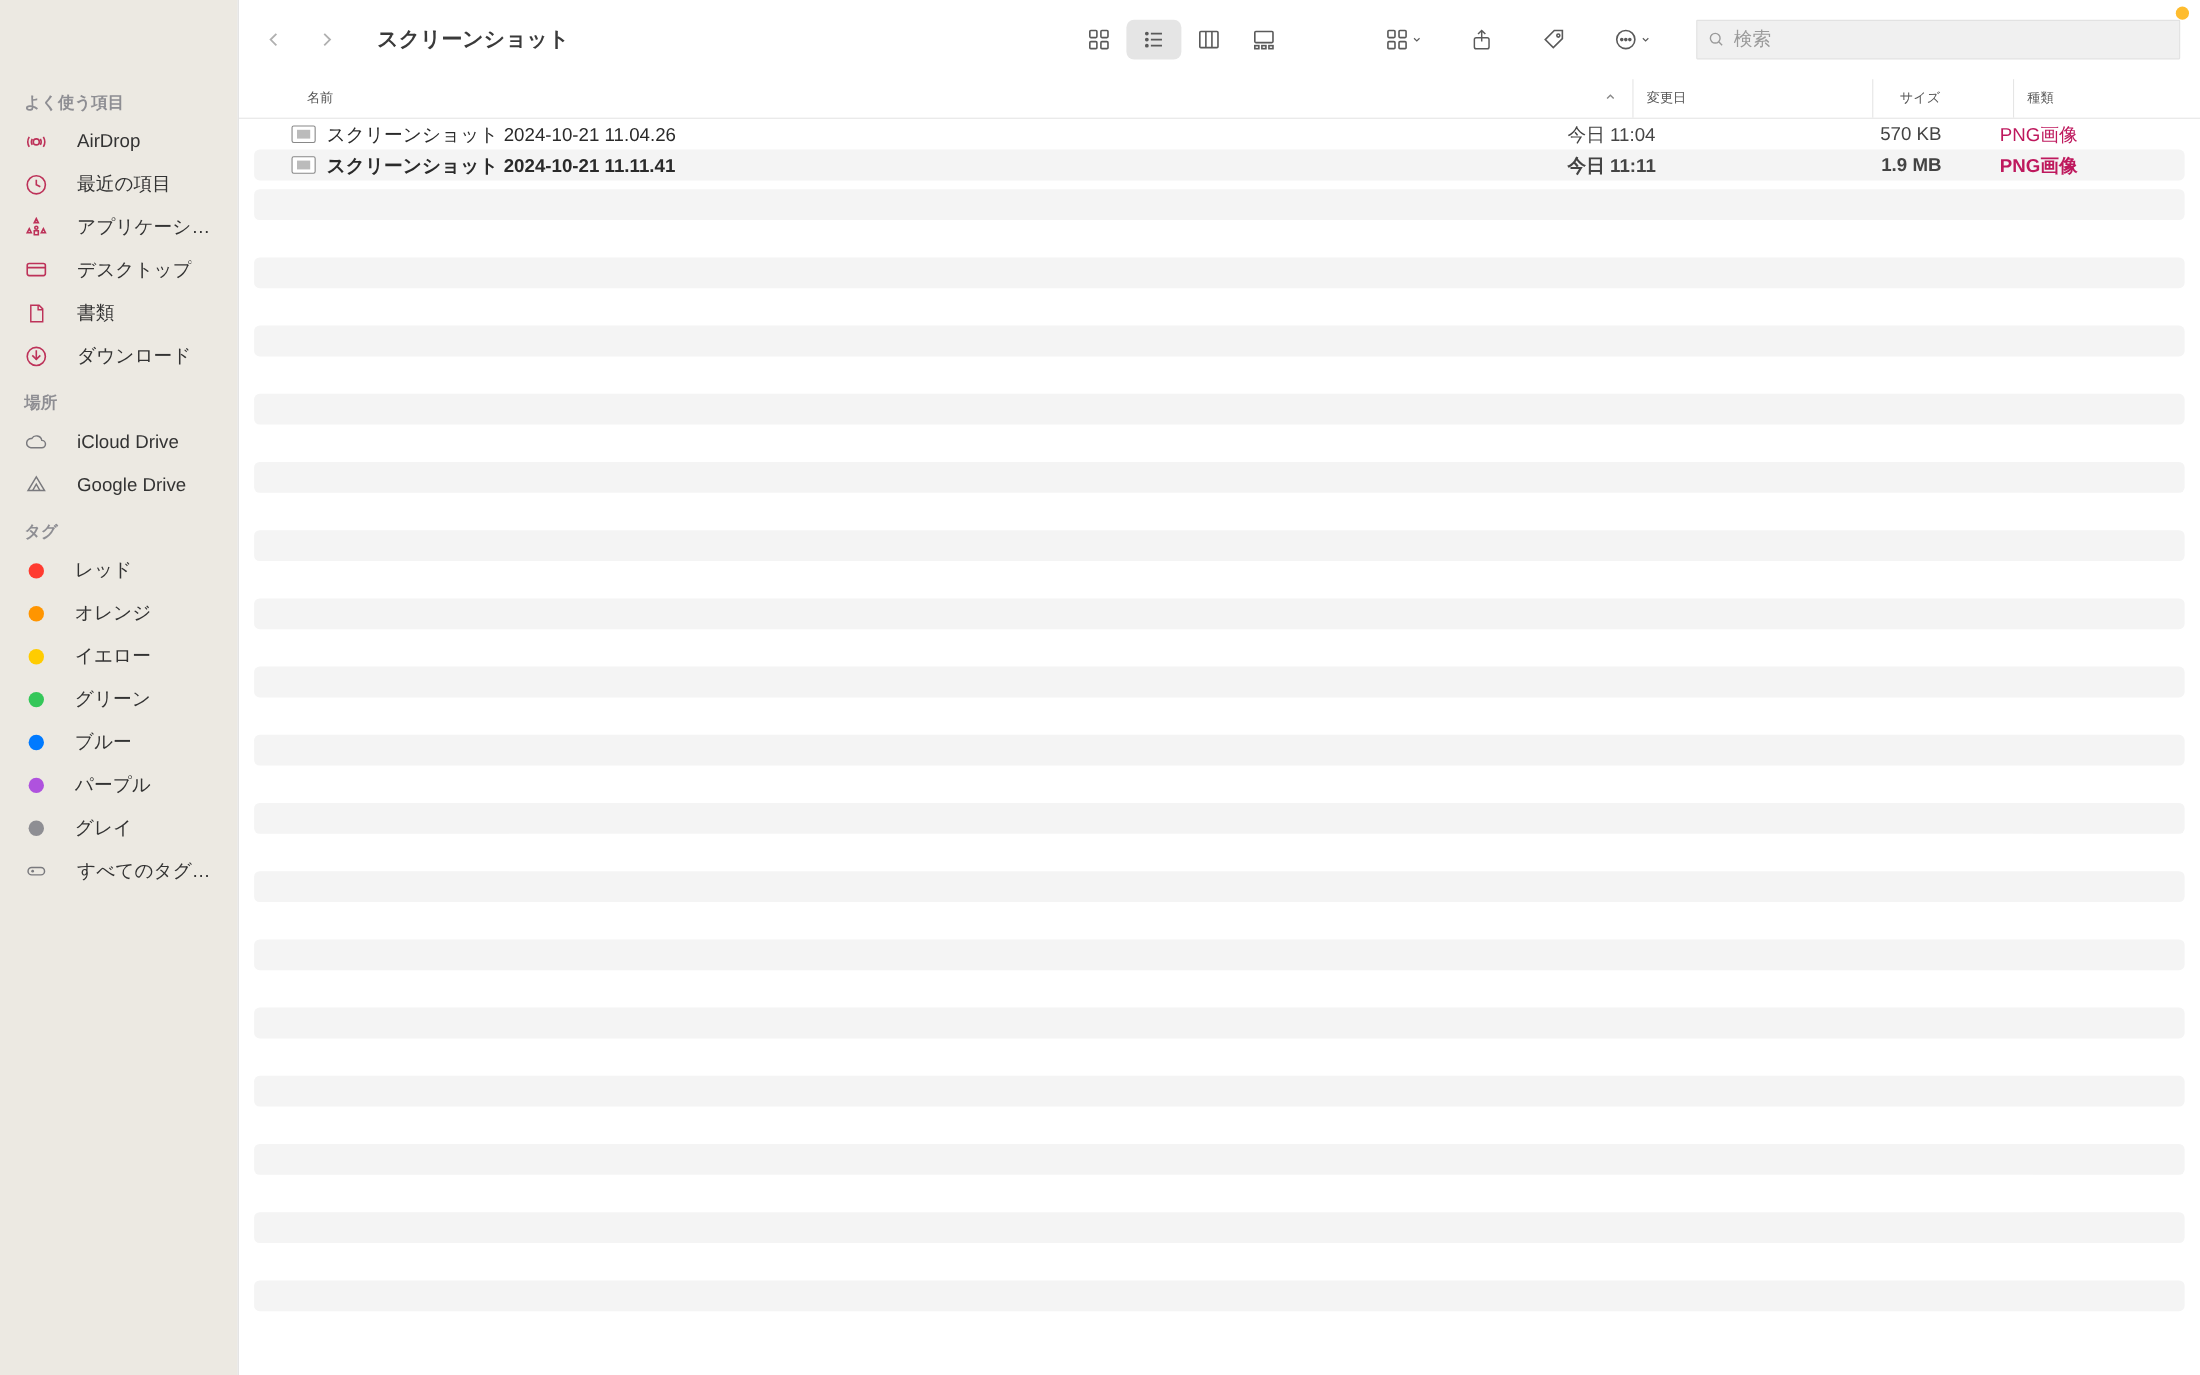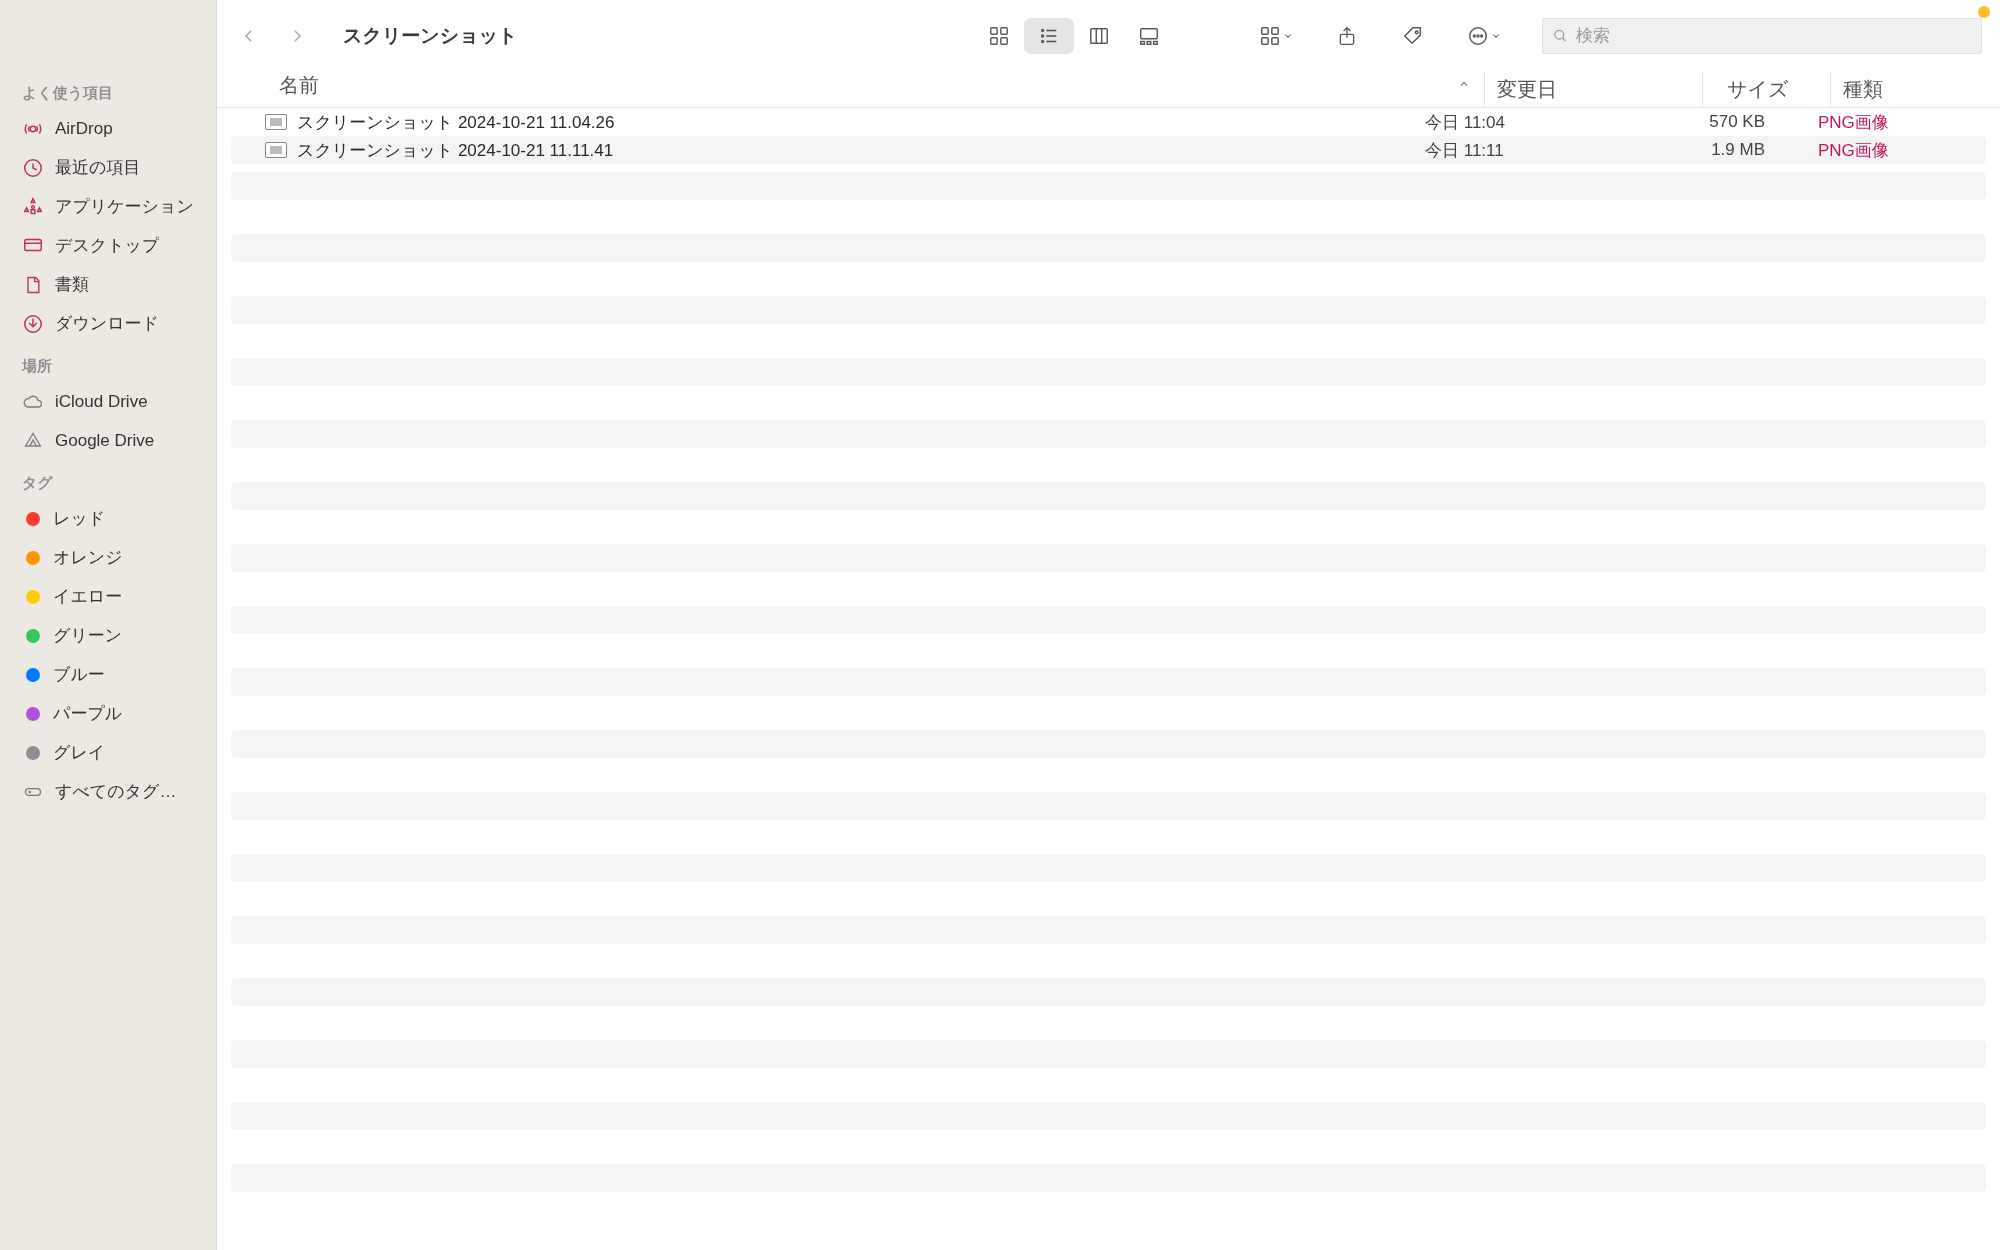--- a/index.html
+++ b/index.html
@@ -2,21 +2,21 @@
 <html><head>
 <meta charset="utf-8">
 <style>
 * { margin: 0; padding: 0; box-sizing: border-box; font-family: -apple-system, "Hiragino Sans", "Hiragino Kaku Gothic ProN", sans-serif; }
 body { width: 2000px; height: 1250px; background: #fff; overflow: hidden; position: relative; }
 
 .traffic { position: absolute; top: 6px; right: 10px; width: 12px; height: 12px; border-radius: 50%; background: #febc2e; z-index: 10; }
 
 .sidebar { position: absolute; left: 0; top: 0; width: 216px; height: 100%; background: #ece9e2; padding-top: 80px; font-size: 17px; }
 .sidebar-section-title { font-size: 15px; color: #8e8e93; font-weight: 600; padding: 4px 22px 6px; }
-.sidebar-item { display: flex; align-items: center; height: 39px; padding: 0 22px; gap: 11px; cursor: default; color: #333; }
+.sidebar-item { display: flex; align-items: center; height: 39px; padding: 0 22px; gap: 26px; cursor: default; color: #333; }
 .sidebar-item .icon { width: 22px; height: 22px; display: flex; align-items: center; justify-content: center; flex-shrink: 0; }
 .sidebar-item .icon svg { stroke: #bd3259; fill: none; stroke-width: 1.6; }
 .sidebar-item .label { white-space: nowrap; overflow: hidden; text-overflow: ellipsis; }
 .loc .icon svg { stroke: #7a7a7e; }
 .tag-dot { width: 14px; height: 14px; border-radius: 50%; flex-shrink: 0; margin-left: 4px; margin-right: 2px; }
 .alltags .icon svg { stroke: #7a7a7e; }
 
 .main { position: absolute; left: 216px; top: 0; right: 0; bottom: 0; background: #fff; border-left: 1px solid #d9d9d9; }
 
 .toolbar { height: 72px; display: flex; align-items: center; padding: 0 18px; gap: 20px; }
@@ -27,30 +27,30 @@
 .view-btn.active { background: #e5e5e5; }
 .tool-btn { width: 38px; height: 36px; display: flex; align-items: center; justify-content: center; color: #5a5a5a; margin-left: 8px; }
 .tool-btn.with-chev { width: 48px; }
 .chev-sm { margin-left: 2px; }
 .spacer-sm { width: 30px; }
 .search { width: 440px; height: 36px; background: #f0f0f0; border: 1px solid #e2e2e2; border-radius: 1px; display: flex; align-items: center; padding: 0 10px; gap: 8px; margin-left: 14px; }
 .search svg { stroke: #9a9a9a; fill: none; }
 .search input { border: none; background: transparent; outline: none; font-size: 17px; width: 100%; color: #333; }
 .search input::placeholder { color: #9a9a9a; }
 
-.cols { height: 36px; display: flex; align-items: flex-start; border-bottom: 1px solid #e5e5e5; font-size: 20px; color: #555; padding-left: 62px; }
+.cols { height: 36px; display: flex; align-items: center; border-bottom: 1px solid #e5e5e5; font-size: 12px; color: #555; padding-left: 62px; }
 .col-name { flex: 1; display: flex; align-items: center; }
 .col-sort { margin-right: 14px; color: #888; }
 .col-mod { width: 218px; padding-left: 12px; border-left: 1px solid #e5e5e5; height: 100%; display: flex; align-items: center; }
 .col-size { width: 128px; padding-left: 24px; border-left: 1px solid #e5e5e5; height: 100%; display: flex; align-items: center; }
 .col-kind { width: 170px; padding-left: 12px; border-left: 1px solid #e5e5e5; height: 100%; display: flex; align-items: center; }
 
 .list { padding-left: 14px; padding-right: 14px; }
 .row { height: 28px; display: flex; align-items: center; font-size: 17px; border-radius: 5px; }
-.row.stripe { background: #f4f4f4; }
+.row.stripe { background: #f4f4f4; font-weight: bold; }
 .row .thumb { width: 22px; height: 16px; margin-left: 34px; margin-right: 10px; border: 1px solid #888; border-radius: 2px; background: #fff; display: flex; align-items: center; justify-content: center; }
 .row .thumb .inner { width: 12px; height: 8px; background: #555; opacity: .4; }
 .row .fname { flex: 1; color: #2a2a2a; }
 .row .fmod { width: 218px; color: #444; }
 .row .fsize { width: 128px; text-align: right; padding-right: 6px; color: #444; }
 .row .fkind { width: 168px; color: #be185d; margin-left: 47px; }
 
 .stripes { padding: 0 14px; margin-top: 8px; }
 .stripe-row { height: 28px; border-radius: 5px; margin-bottom: 34px; background: #f4f4f4; }
 </style>

